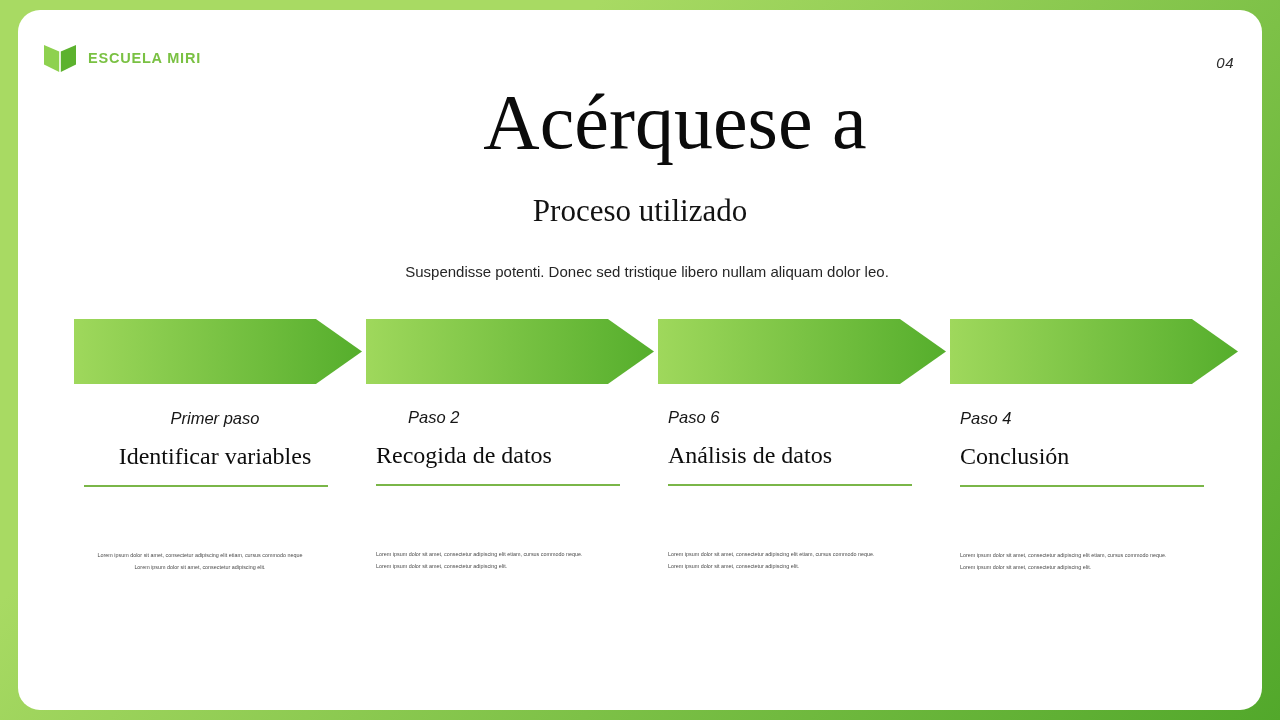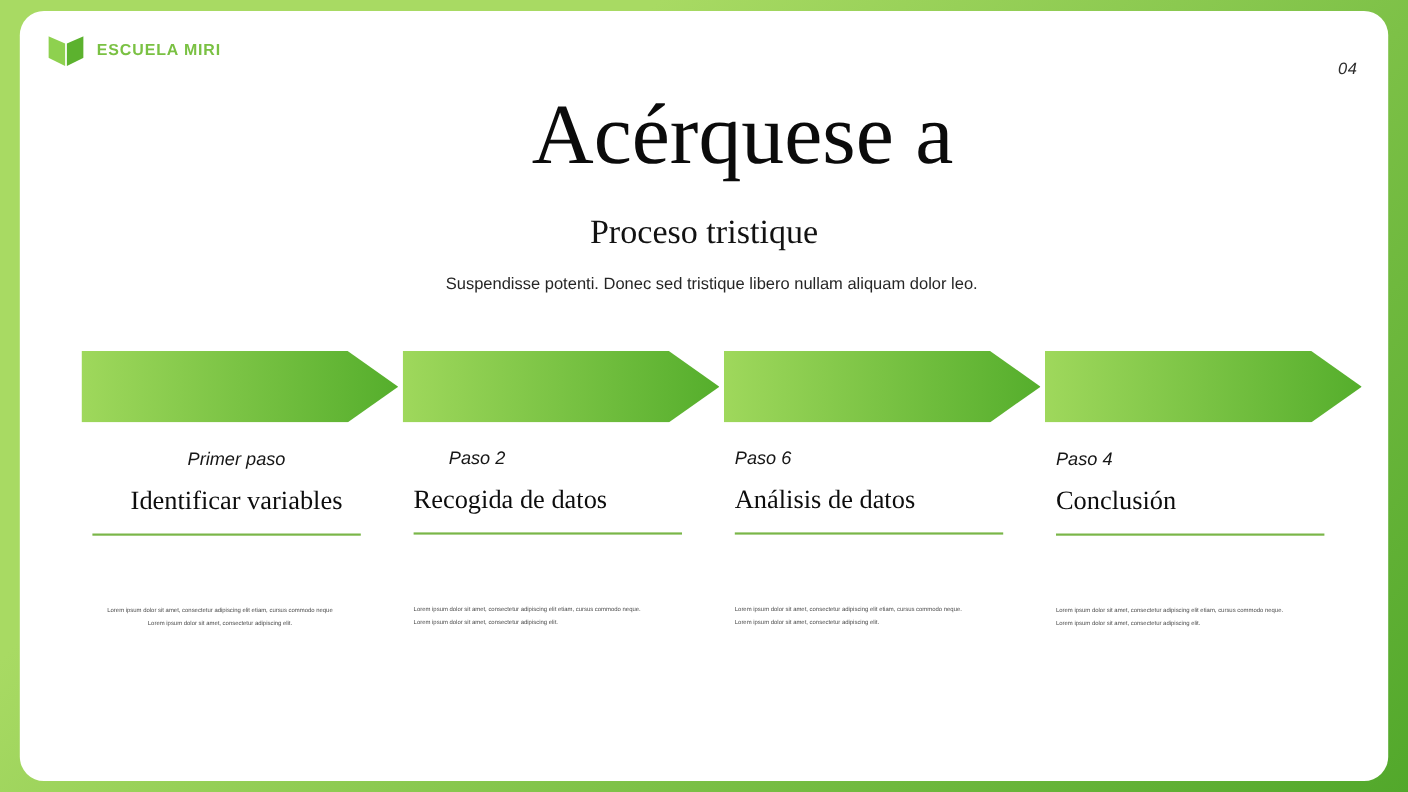--- a/index.html
+++ b/index.html
@@ -17,21 +17,21 @@
     left: 18px; top: 10px;
     width: 1244px; height: 700px;
     background: #ffffff;
     border-radius: 22px;
     overflow: hidden;
   }
 
   
   .brand {
     position: absolute;
-    left: 26px; top: 21px;
+    left: 26px; top: 33px;
     display: flex;
     align-items: center;
     gap: 12px;
   }
   .brand-logo {
     width: 32px; height: 30px;
     display: block;
   }
   .brand-name {
     font-size: 14.5px;
@@ -64,21 +64,21 @@
     position: absolute;
     top: 183px; left: 0; width: 100%;
     text-align: center;
     font-family: "Liberation Serif", serif;
     font-size: 31px;
     color: #121212;
     font-weight: normal;
   }
   .lead {
     position: absolute;
-    top: 240px; left: 0; width: 100%;
+    top: 253px; left: 0; width: 100%;
     text-align: center;
     font-size: 15px;
     color: #262626;
     padding-left: 14px;
   }
 
   
   .arrow-row {
     position: absolute;
     top: 302px; left: 38px;
@@ -155,21 +155,21 @@
     <svg class="brand-logo" viewBox="0 0 32 30">
       <polygon points="0,2 15.2,8.5 15.2,29 0,21.5" fill="#8ED14F"></polygon>
       <polygon points="32,2 16.8,8.5 16.8,29 32,21.5" fill="#5CB22E"></polygon>
     </svg>
     <span class="brand-name" style="color: rgb(122, 193, 67);">ESCUELA MIRI</span>
   </div>
 
   <div class="page-number">04</div>
 
   <div class="title">Acérquese a</div>
-  <div class="subtitle">Proceso tristique</div>
+  <div class="subtitle">Proceso utilizado</div>
   <div class="lead">Suspendisse potenti. Donec sed tristique libero nullam aliquam dolor leo.</div>
 
   <div class="arrow-row">
     <div class="arrow arrow-0" style="background: linear-gradient(90deg, rgb(159, 216, 92) 0%, rgb(85, 174, 44) 100%);"></div>
     <div class="arrow arrow-1" style="background: linear-gradient(90deg, rgb(159, 216, 92) 0%, rgb(85, 174, 44) 100%);"></div>
     <div class="arrow arrow-2" style="background: linear-gradient(90deg, rgb(159, 216, 92) 0%, rgb(85, 174, 44) 100%);"></div>
     <div class="arrow arrow-3" style="background: linear-gradient(90deg, rgb(159, 216, 92) 0%, rgb(85, 174, 44) 100%);"></div>
   </div>
 
   <div class="steps">

